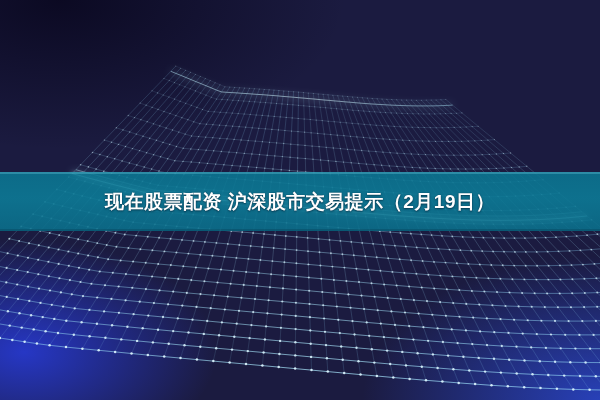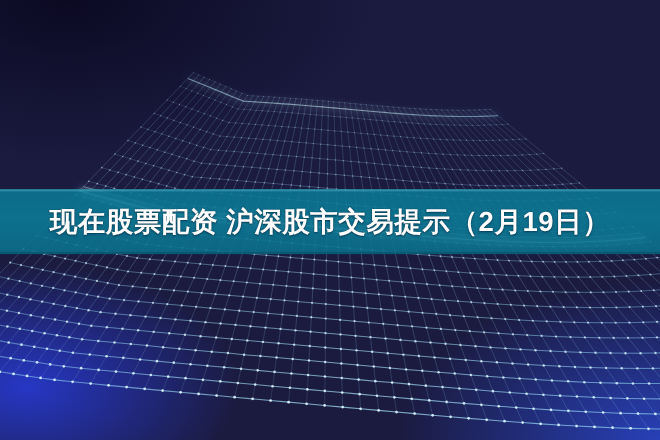--- a/index.html
+++ b/index.html
@@ -70,21 +70,21 @@
   
   .headline{
     position:absolute;
     left:0; right:0;
     top:172px;
     height:59px;
     display:flex;
     align-items:center;
     justify-content:center;
     color:#ffffff;
-    font-size:25px;
+    font-size:19px;
     font-weight:bold;
     letter-spacing:.5px;
     white-space:nowrap;
     text-shadow:0 1px 2px rgba(0,20,40,.55), 0 0 1px rgba(0,30,50,.6);
   }
 </style>
 </head>
 <body>
 
 <div id="stage">

